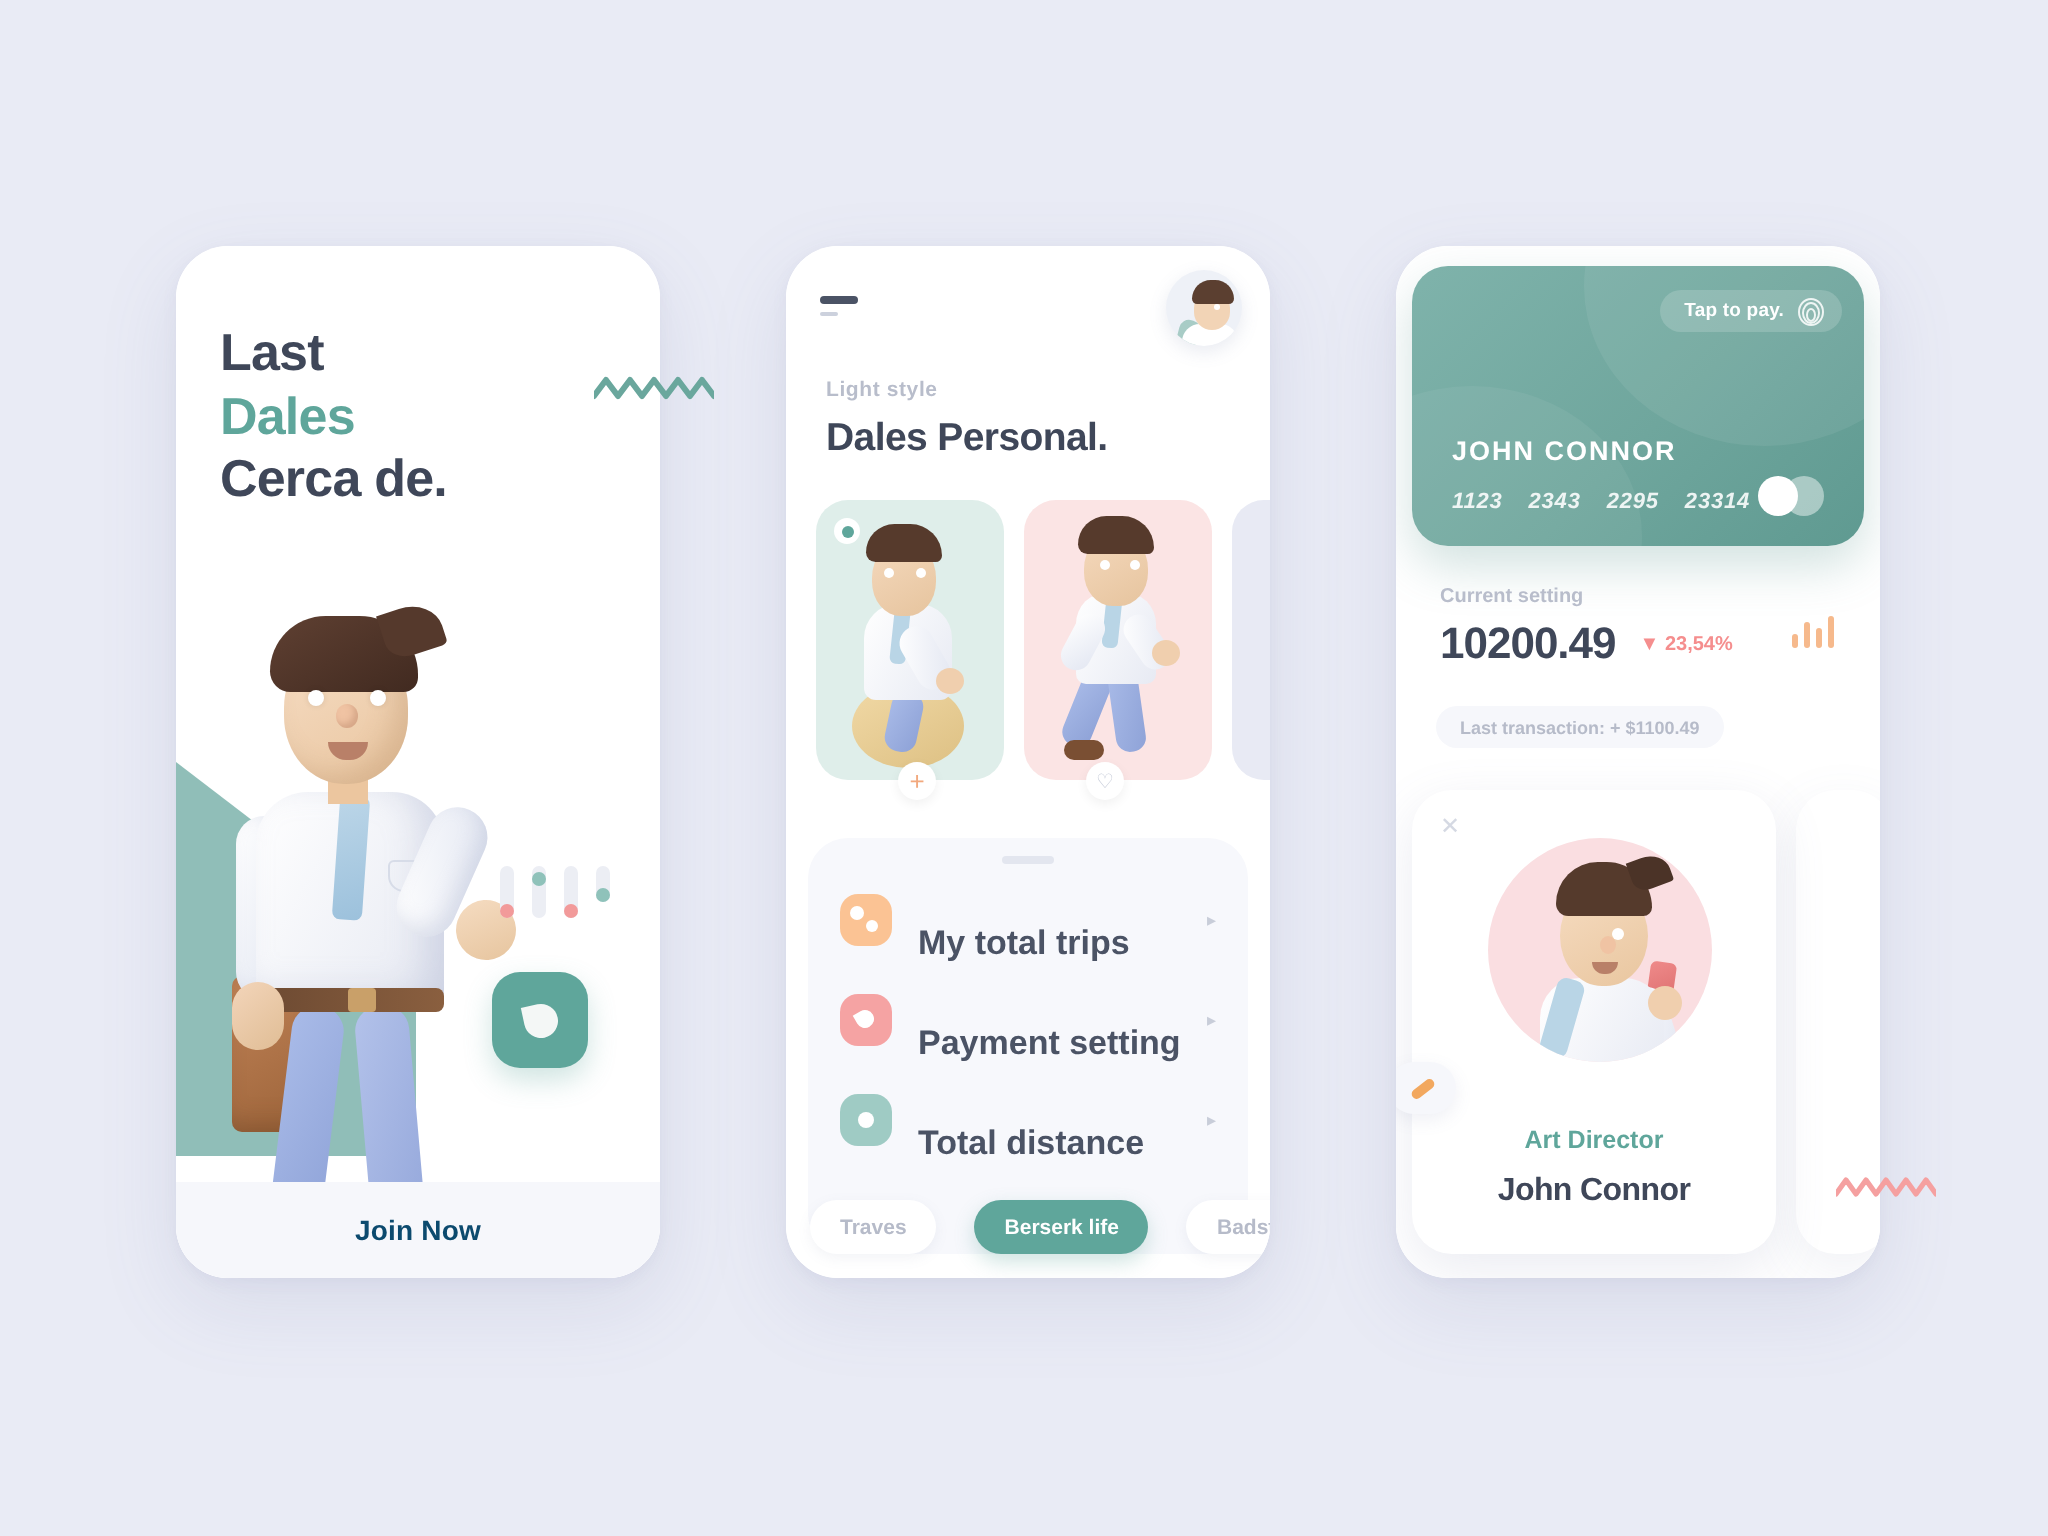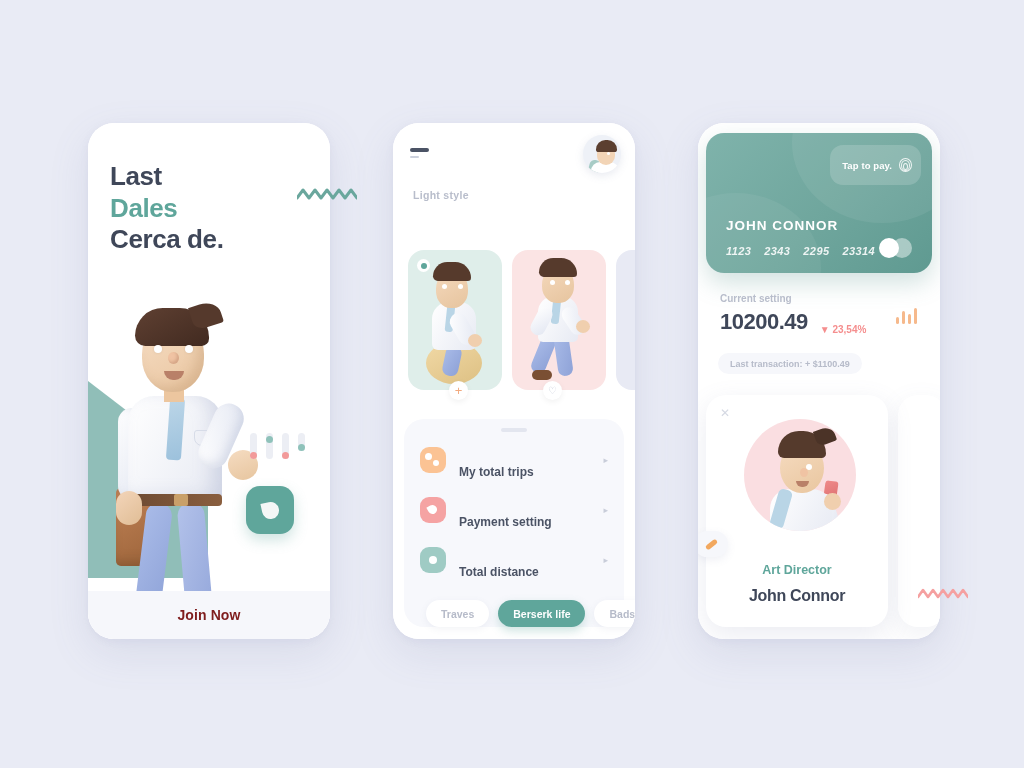--- a/index.html
+++ b/index.html
@@ -109,21 +109,21 @@
     border-radius: 14px; background: #5fa69b;
     display: flex; align-items: center; justify-content: center;
     box-shadow: 0 6px 14px rgba(95,166,155,.3);
   }
   .s1-tile .leaf { width: 17px; height: 17px; background: #f4f7f6; border-radius: 0 60% 60% 60%; transform: rotate(-12deg); }
 
   .s1-footer {
     position: absolute; left: 0; bottom: 0; width: 100%; height: 48px;
     background: #f6f7fb; display: flex; align-items: center; justify-content: center;
   }
-  .s1-footer span { font-size: 14px; font-weight: 700; color: #7f1d1d; letter-spacing: .1px; }
+  .s1-footer span { font-size: 14px; font-weight: 700; color: #0c4a6e; letter-spacing: .1px; }
 
   
   .s2 { position: relative; width: 100%; height: 100%; background: #fff; }
   .burger { position: absolute; left: 17px; top: 25px; width: 22px; }
   .burger i { display: block; border-radius: 2px; }
   .burger i.b1 { width: 19px; height: 3.6px; background: #4b5365; }
   .burger i.b2 { width: 9px; height: 2.6px; background: #ccd1dd; margin-top: 4px; }
   .s2-avatar {
     position: absolute; right: 14px; top: 12px; width: 38px; height: 38px; border-radius: 50%;
     background: #eef1f7; overflow: hidden; box-shadow: 0 3px 9px rgba(110,118,160,.15);
@@ -173,62 +173,62 @@
   .grabber { width: 26px; height: 4px; border-radius: 3px; background: #e3e6ef; margin: 9px auto 0; }
   .menu-row { display: flex; align-items: center; height: 44px; margin-top: 6px; }
   .mi { width: 26px; height: 26px; border-radius: 9px; position: relative; flex: none; }
   .mi.orange { background: #fbc394; }
   .mi.pink   { background: #f5a3a3; }
   .mi.teal   { background: #9fcbc4; }
   .mi .d1 { position: absolute; width: 7px; height: 7px; border-radius: 50%; background: #fff; left: 5px; top: 6px; }
   .mi .d2 { position: absolute; width: 6px; height: 6px; border-radius: 50%; background: #fff; left: 13px; top: 13px; }
   .mi .drop { position: absolute; left: 8px; top: 8px; width: 9px; height: 9px; background: #fff; border-radius: 0 50% 50% 50%; transform: rotate(-30deg); }
   .mi .ctr { position: absolute; left: 9px; top: 9px; width: 8px; height: 8px; border-radius: 50%; background: #fff; }
-  .menu-label { margin-left: 13px; font-size: 12px; font-weight: 600; color: #4b5365; margin-top: 24px; }
+  .menu-label { margin-left: 13px; font-size: 17px; font-weight: 600; color: #4b5365; margin-top: 24px; }
   .menu-chev { margin-left: auto; color: #c8cdd9; font-size: 9px; }
 
-  .s2-tabs { position: absolute; left: 33px; bottom: 12px; display: flex; gap: 9px; align-items: center; }
+  .s2-tabs { position: absolute; left: 12px; bottom: 12px; display: flex; gap: 19px; align-items: center; }
   .tab {
     height: 27px; padding: 0 15px; border-radius: 16px; background: #fff;
     display: flex; align-items: center; font-size: 10.5px; font-weight: 600; color: #b6bbc9;
     box-shadow: 0 2px 7px rgba(110,118,160,.09); white-space: nowrap;
   }
   .tab.active { background: #5fa69b; color: #ffffff; box-shadow: 0 4px 10px rgba(95,166,155,.3); }
 
   
   .s3 { position: relative; width: 100%; height: 100%; background: #fff; }
   .credit {
     position: absolute; left: 8px; top: 10px; width: 226px; height: 140px;
     border-radius: 18px; overflow: hidden;
     background: linear-gradient(135deg,#7fb3ab 0%,#6fa69d 55%,#5f9a91 100%);
     box-shadow: 0 10px 24px rgba(95,150,142,.28);
   }
   .credit .blob1 { position: absolute; right: -40px; top: -70px; width: 180px; height: 160px; border-radius: 50%; background: rgba(255,255,255,.07); }
   .credit .blob2 { position: absolute; left: -55px; bottom: -70px; width: 170px; height: 150px; border-radius: 50%; background: rgba(255,255,255,.06); }
   .tapbtn {
-    position: absolute; right: 11px; top: 12px; height: 40px; padding: 0 8px 0 12px;
+    position: absolute; right: 11px; top: 12px; height: 21px; padding: 0 8px 0 12px;
     background: rgba(255,255,255,.17); border-radius: 13px;
     display: flex; align-items: center; gap: 6px;
   }
   .tapbtn span { font-size: 9.5px; font-weight: 700; color: #ffffff; letter-spacing: .1px; }
   .fp { width: 15px; height: 16px; position: relative; opacity: .85; }
   .fp i { position: absolute; border: 1.1px solid #fff; border-radius: 50%; }
   .fp i:nth-child(1){ left:5px; top:6px; width:5px; height:7px; }
   .fp i:nth-child(2){ left:3px; top:3px; width:9px; height:11px; }
   .fp i:nth-child(3){ left:1px; top:1px; width:13px; height:14px; }
   .cname { position: absolute; left: 20px; top: 85px; font-size: 13.5px; font-weight: 700; color: #fff; letter-spacing: 1px; }
   .cnums { position: absolute; left: 20px; top: 112px; display: flex; gap: 13px; }
   .cnums span { font-size: 11px; font-weight: 600; color: rgba(255,255,255,.88); letter-spacing: .4px; font-style: italic; }
   .cmc { position: absolute; right: 17px; top: 105px; width: 36px; height: 20px; }
   .cmc i { position: absolute; top: 0; width: 20px; height: 20px; border-radius: 50%; }
   .cmc i.one { left: 0; background: #ffffff; }
   .cmc i.two { left: 13px; background: rgba(255,255,255,.45); }
 
   .bal-label { position: absolute; left: 22px; top: 170px; font-size: 10px; font-weight: 600; color: #b8bdcb; }
-  .bal-row { position: absolute; left: 22px; top: 186px; display: flex; align-items: flex-end; gap: 12px; }
+  .bal-row { position: absolute; left: 22px; top: 186px; display: flex; align-items: center; gap: 12px; }
   .bal-amt { font-size: 22px; font-weight: 700; color: #3f4759; letter-spacing: -.5px; }
   .bal-pct { font-size: 10px; font-weight: 700; color: #f58e8e; }
   .bal-chart { position: absolute; left: 198px; top: 185px; display: flex; align-items: flex-end; gap: 2.5px; height: 16px; }
   .bal-chart i { width: 3.4px; border-radius: 2px; background: #f6b98c; }
   .lasttx {
     position: absolute; left: 20px; top: 230px; height: 21px; padding: 0 12px;
     background: #f6f7fb; border-radius: 11px; display: flex; align-items: center;
   }
   .lasttx span { font-size: 9px; font-weight: 600; color: #b6bbc9; }
 
@@ -344,20 +344,21 @@
 
       <div class="s2-avatar">
         <div class="av-tie"></div>
         <div class="av-body"></div>
         <div class="av-face"></div>
         <div class="av-hair"></div>
         <div class="av-eye"></div>
       </div>
 
       <div class="s2-eyebrow">Light style</div>
+      <div class="s2-head">Dales Personal.</div>
 
       <div class="s2-cards">
         <div class="pcard a">
           <div class="dot-badge">
               <i></i>
             </div>
           <div class="mc">
             <div class="mc-ball" style="left:18px; top:92px; width:56px; height:42px;"></div>
             <div class="mc-leg" style="left:36px; top:96px; width:16px; height:30px; transform:rotate(12deg);"></div>
             <div class="mc-body" style="left:24px; top:52px; width:44px; height:48px; border-radius:17px 17px 6px 6px;"></div>

